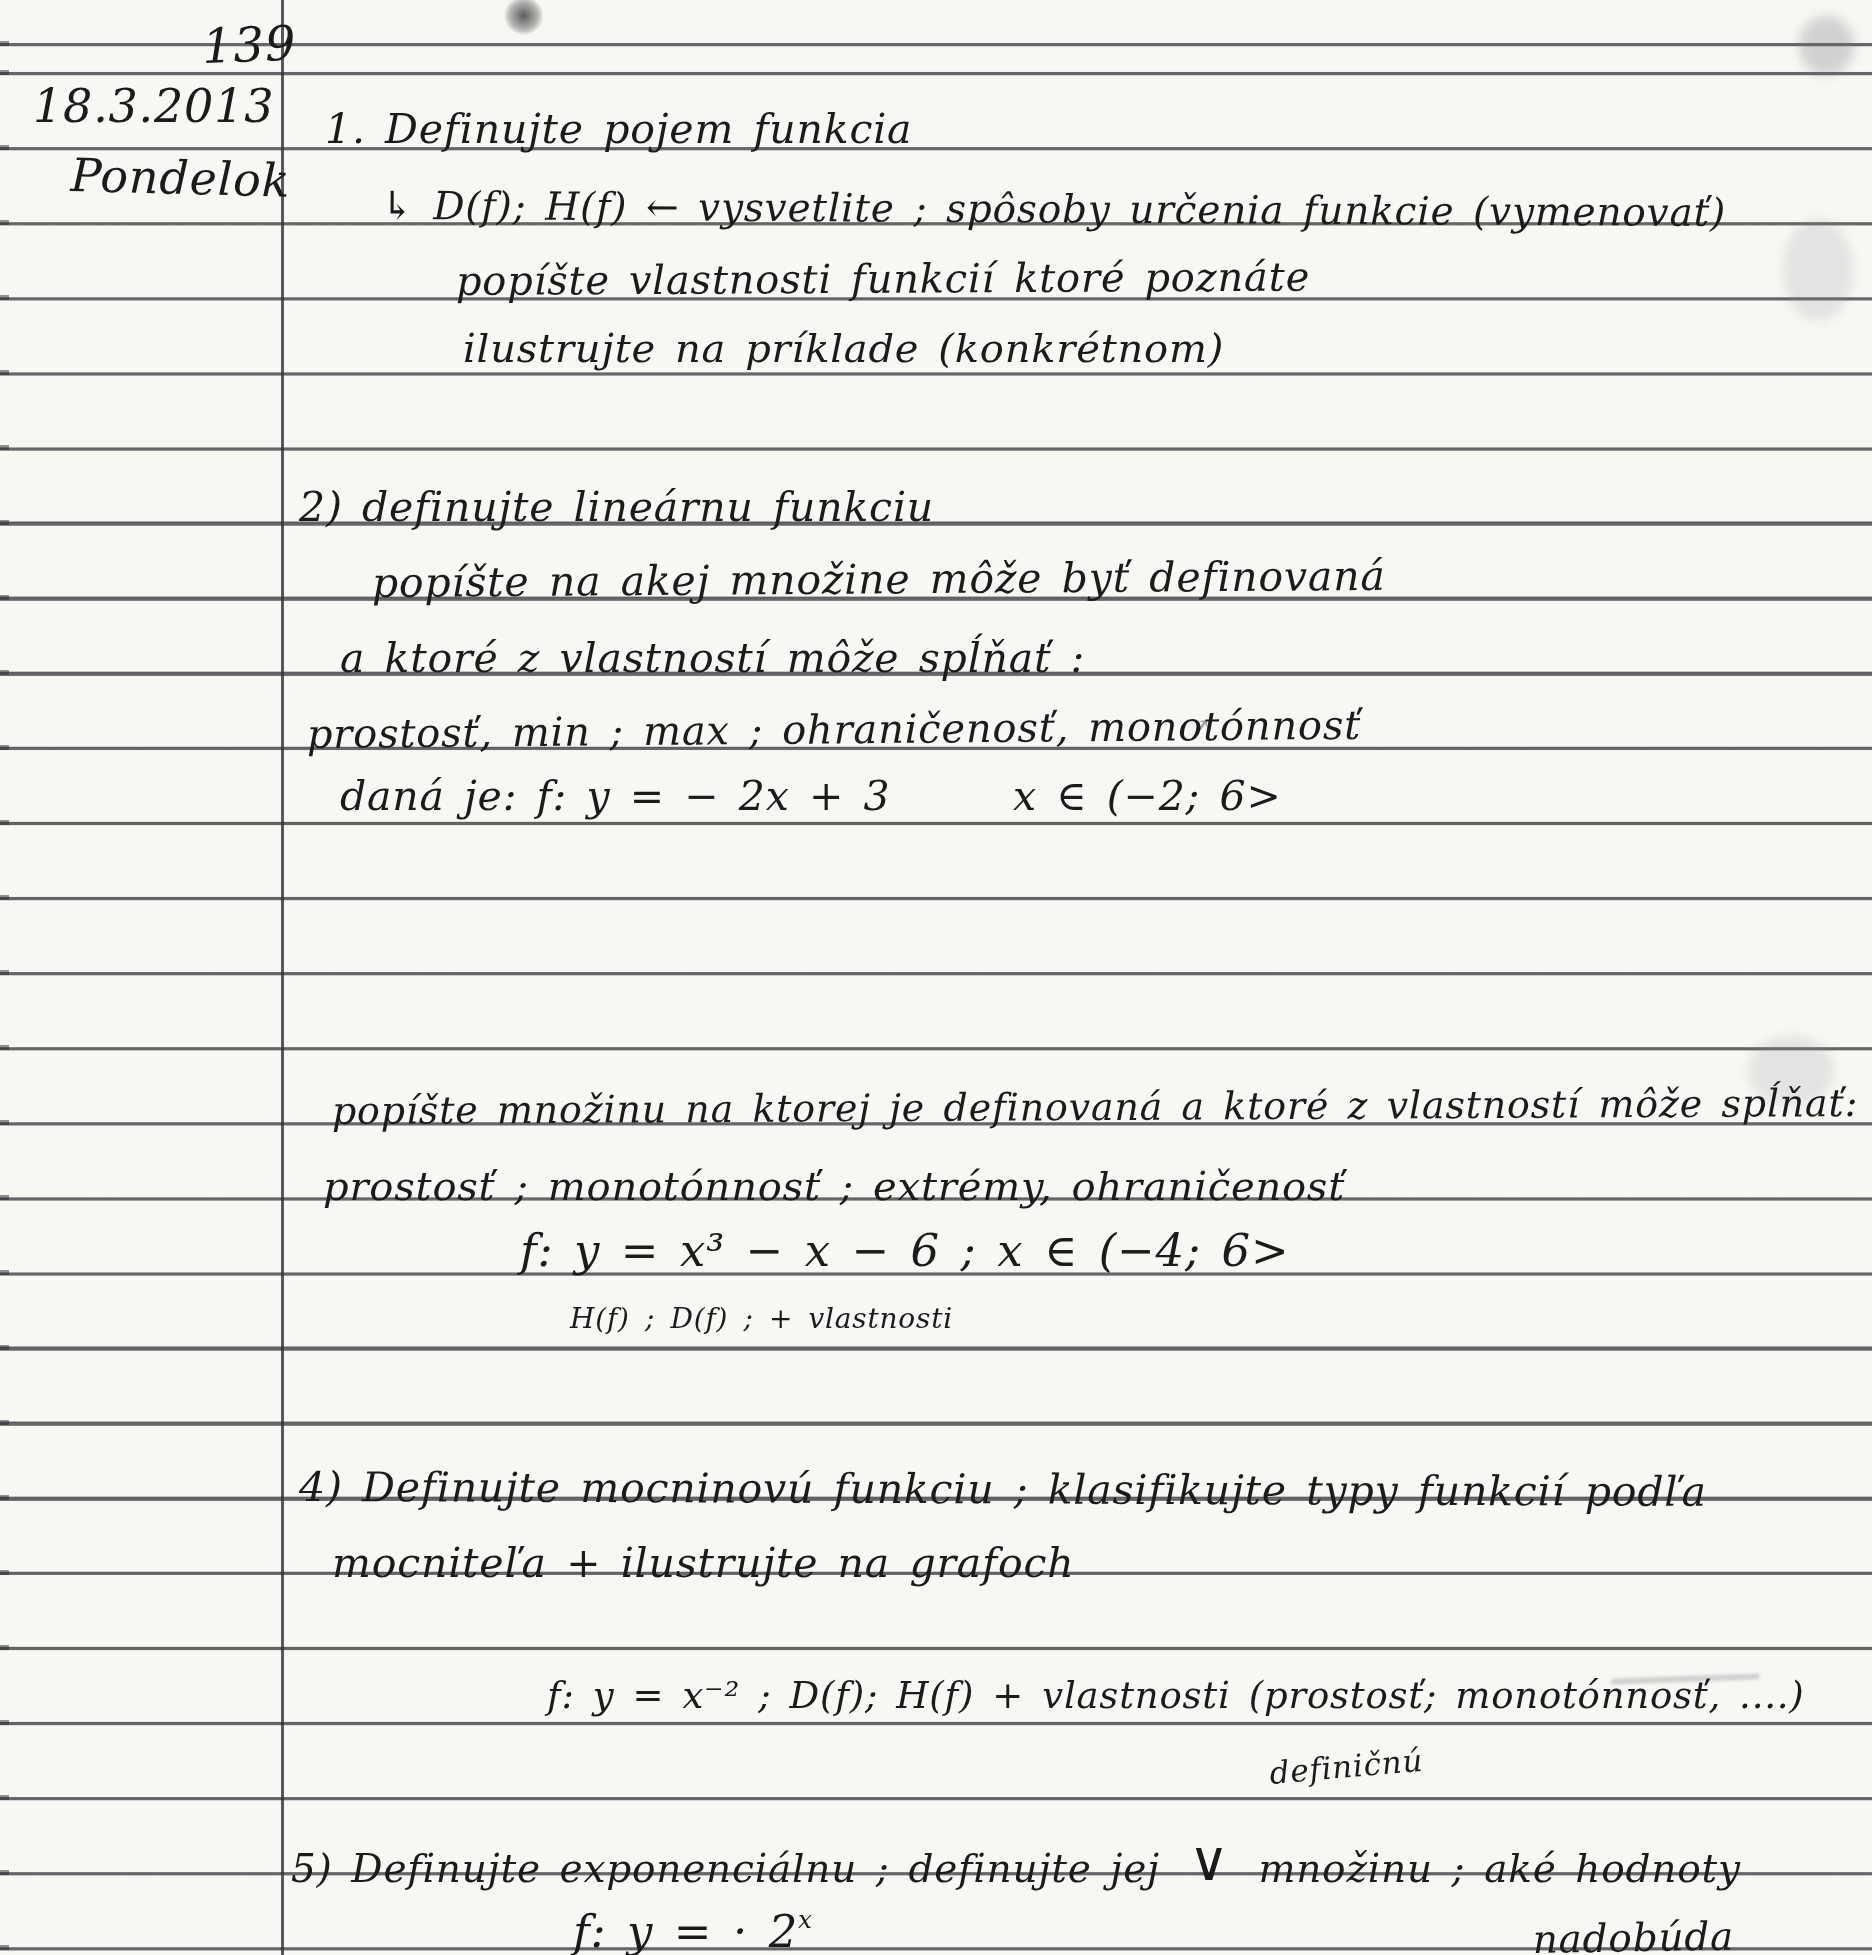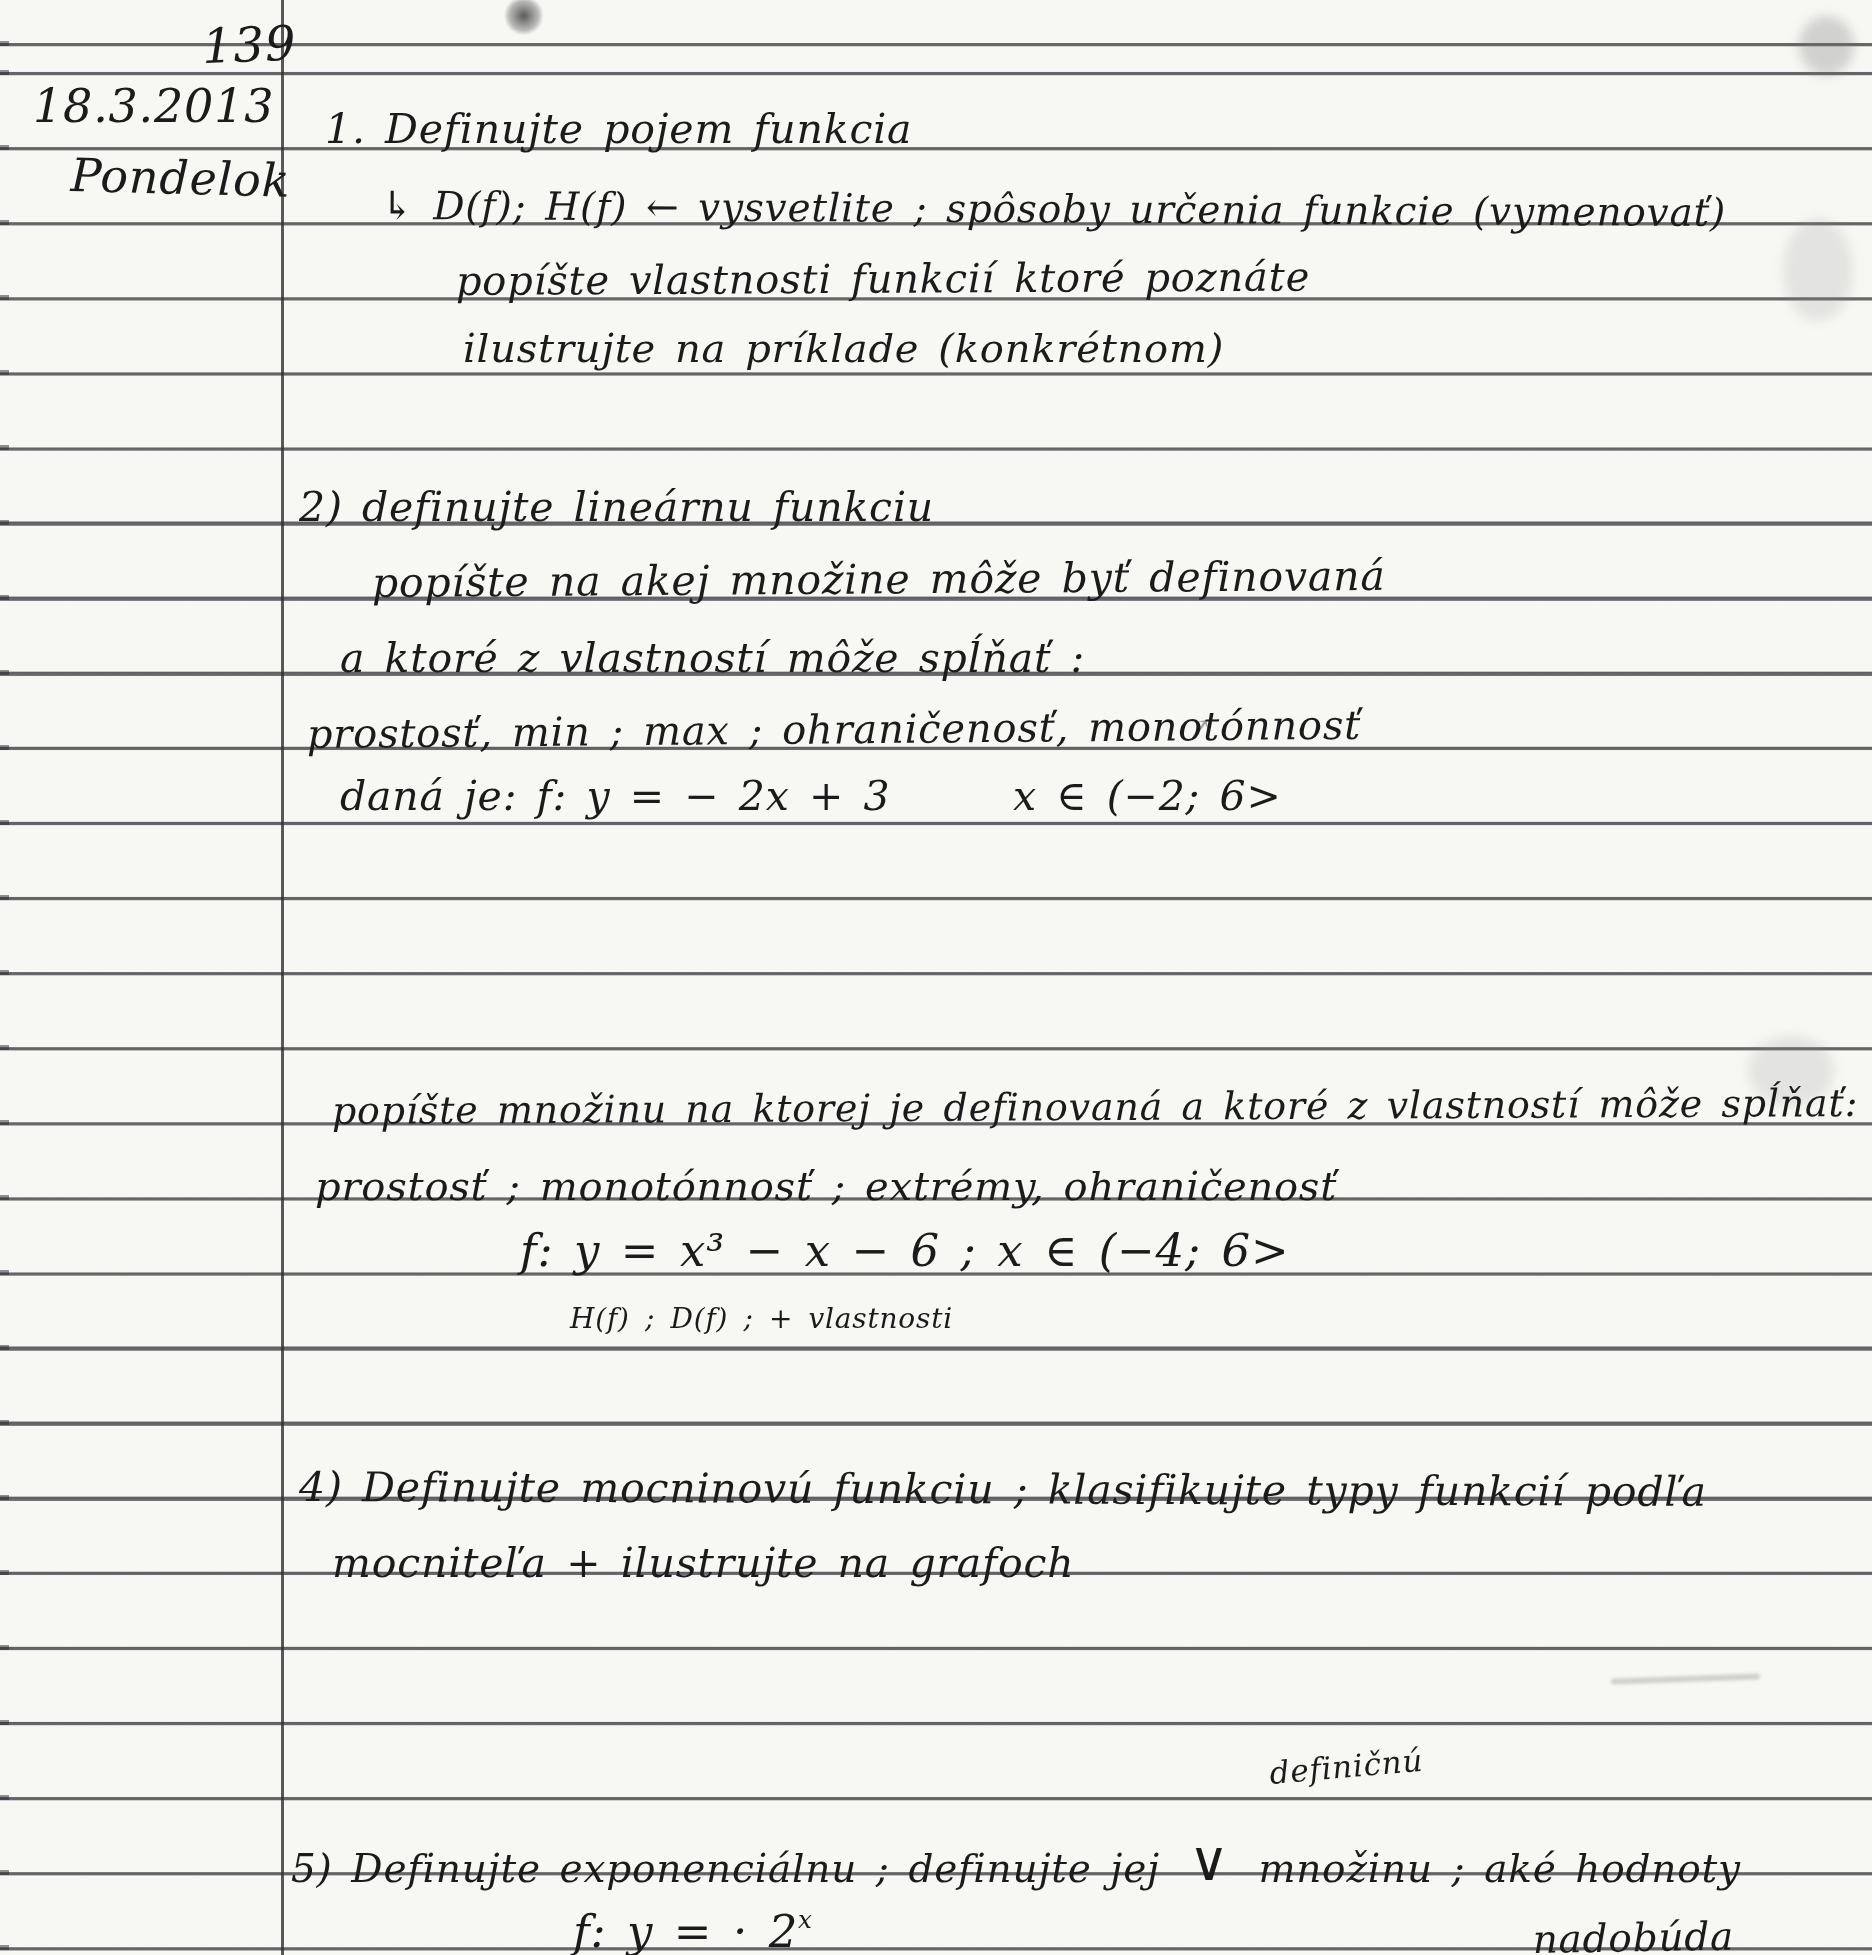--- a/index.html
+++ b/index.html
@@ -76,26 +76,27 @@
   <div class="hw" style="left:463px;top:328px;font-size:40px;">ilustrujte  na príklade (konkrétnom)</div>
 
   <div class="hw" style="left:299px;top:487px;font-size:41px;">2)   definujte lineárnu funkciu</div>
   <div class="hw" style="left:372px;top:563px;font-size:41px;transform:rotate(-.4deg);">popíšte na akej množine môže byť definovaná</div>
   <div class="hw" style="left:340px;top:638px;font-size:41px;">a ktoré  z  vlastností  môže  spĺňať :</div>
   <div class="hw" style="left:307px;top:714px;font-size:40px;transform:rotate(-.5deg);">prostosť,  min ; max ;  ohraničenosť,  monotónnosť</div>
   <div class="hw" style="left:340px;top:776px;font-size:41px;">daná je:    f:    y = − 2x + 3</div>
   <div class="hw" style="left:1013px;top:776px;font-size:41px;">x ∈ (−2; 6&gt;</div>
 
   <div class="hw" style="left:332px;top:1092px;font-size:38px;transform:rotate(-.3deg);">popíšte množinu na ktorej  je definovaná    a ktoré z vlastností môže spĺňať:</div>
-  <div class="hw" style="left:315px;top:1166px;font-size:40px;">prostosť ;  monotónnosť ;  extrémy,  ohraničenosť</div>
+  <div class="hw" style="left:323px;top:1166px;font-size:40px;">prostosť ;  monotónnosť ;  extrémy,  ohraničenosť</div>
   <div class="hw" style="left:508px;top:1228px;font-size:45px;margin-left:12px;">f:    y = x³ − x − 6 ;   x ∈ (−4; 6&gt;</div>
   <div class="hw" style="left:522px;top:1305px;font-size:28px;margin-left:48px;">H(f) ; D(f) ;  +  vlastnosti</div>
 
   <div class="hw" style="left:299px;top:1467px;font-size:41px;transform:rotate(.2deg);">4)  Definujte  mocninovú  funkciu ;  klasifikujte  typy  funkcií  podľa</div>
   <div class="hw" style="left:332px;top:1543px;font-size:41px;">mocniteľa  +  ilustrujte  na  grafoch</div>
+  <div class="hw" style="left:547px;top:1677px;font-size:37px;">f:  y = x⁻²  ;   D(f); H(f)  +  vlastnosti (prostosť;  monotónnosť, ....)</div>
 
   <div class="hw" style="left:1271px;top:1758px;font-size:31px;transform:rotate(-5deg);">definičnú</div>
   <div class="hw" style="left:291px;top:1845px;font-size:39px;">
     <span>5)  Definujte  exponenciálnu ;   definujte  jej</span>
     <span class="caret-up" style="font-size:44px;margin:0 14px;">∨</span>
     <span>množinu ;  aké hodnoty</span>
   </div>
   <div class="hw" style="left:573px;top:1909px;font-size:45px;">
     <span>f:  y = · 2</span><sup>x</sup>
   </div>

